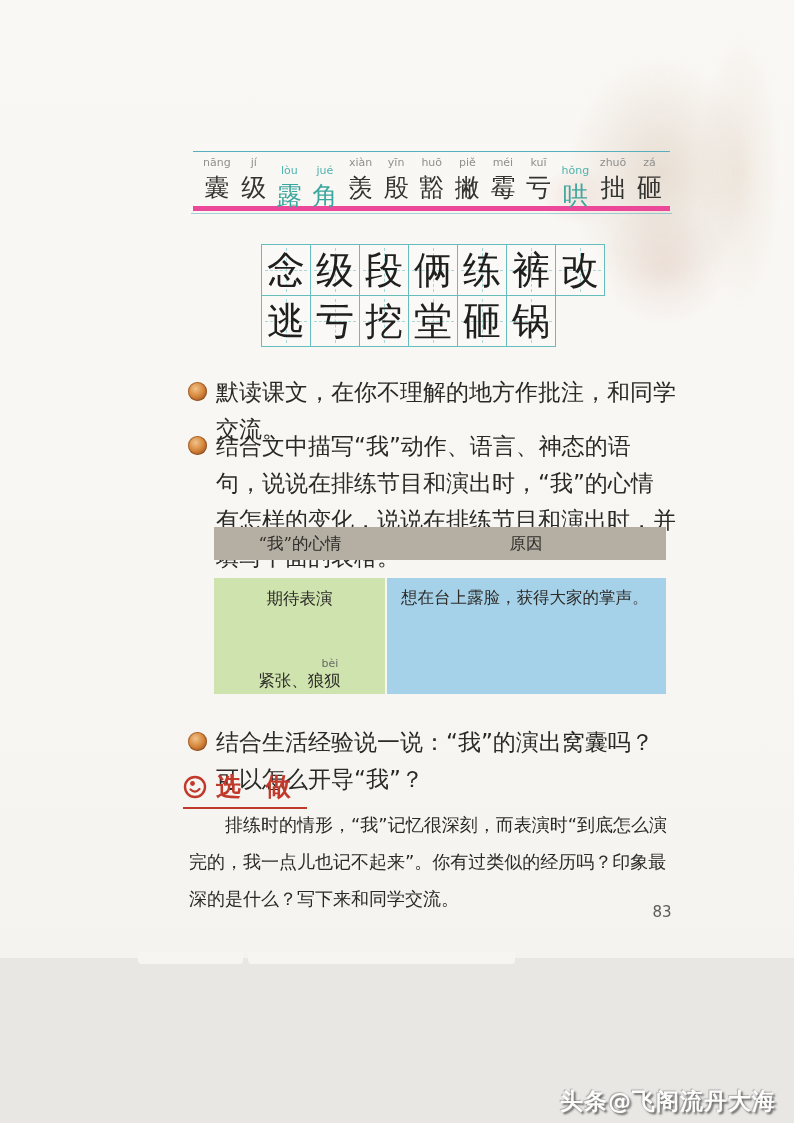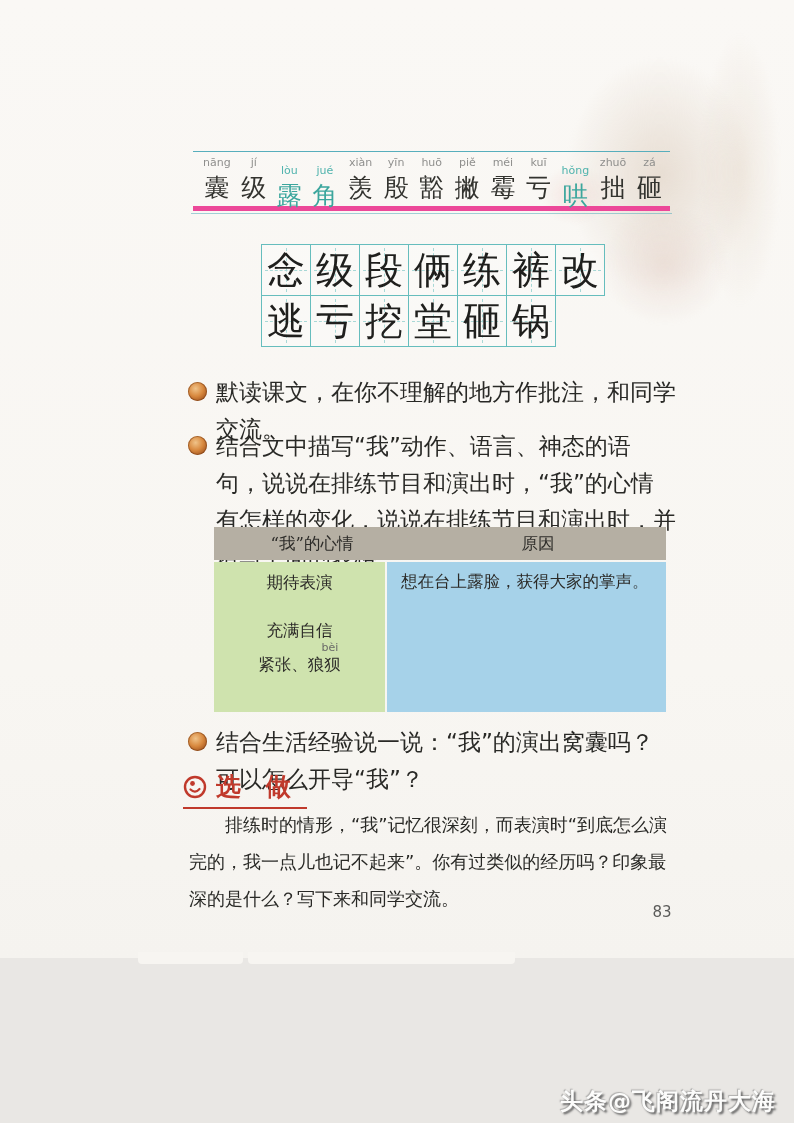--- a/index.html
+++ b/index.html
@@ -62,24 +62,24 @@
   .bullet {
     flex:0 0 19px; width:19px; height:19px; border-radius:50%; margin-top:8px;
     background:radial-gradient(circle at 40% 35%, #f0c389 0%, #d8893f 45%, #a85a22 78%, #8a4a1e 100%);
     box-shadow:inset 0 0 0 1px rgba(120,60,20,0.55);
   }
   .ttext { font-size:23px; line-height:37px; color:#29292  ; color:#292926; }
 
   
   .mtable { position:absolute; left:214px; top:527px; width:452px; }
   .thead { display:flex; height:33px; background:#b5afa3; }
-  .th { display:flex; align-items:center; justify-content:center; font-size:16.5px; color:#2e2d2a; font-family:"DejaVu Serif", serif;margin-left:12px; }
+  .th { display:flex; align-items:center; justify-content:center; font-size:16.5px; color:#2e2d2a; font-family:"DejaVu Serif", serif; }
   .th-mood { width:172px; }
   .th-reason { flex:1; }
-  .tbody { display:flex; margin-top:2px; height:150px; }
+  .tbody { display:flex; margin-top:18px; height:116px; }
   .col-mood { width:171px; background:#cfe3ae; margin-right:2px; position:relative; }
   .col-reason { flex:1; background:#a6d2e9; }
   .mood { position:absolute; left:0; right:0; text-align:center; font-size:16.5px; color:#2c2b28; font-family:"DejaVu Serif", serif; }
   .mood-r1 { top:10px; }
   .mood-r2 { top:58px; }
   .mood-r3 { top:92px; }
   .bei { position:absolute; top:-13px; left:calc(50% + 22px); font-size:11px; color:#6a6a68; font-family:"DejaVu Sans", sans-serif; }
   .reason-r1 { padding:9px 0 0 14px; font-size:16.5px; color:#2c2b28; font-family:"DejaVu Serif", serif; }
 
   
@@ -228,21 +228,20 @@
   </div>
 
   <div class="mtable">
     <div class="thead">
       <div class="th th-mood">“我”的心情</div>
       <div class="th th-reason">原因</div>
     </div>
     <div class="tbody">
       <div class="col-mood">
         <div class="mood mood-r1">期待表演</div>
-        <div class="mood mood-r2">充满自信</div>
         <div class="mood mood-r3">
           <span class="bei">bèi</span>
           <span>紧张、狼狈</span>
         </div>
       </div>
       <div class="col-reason">
         <div class="reason-r1">想在台上露脸，获得大家的掌声。</div>
       </div>
     </div>
   </div>

